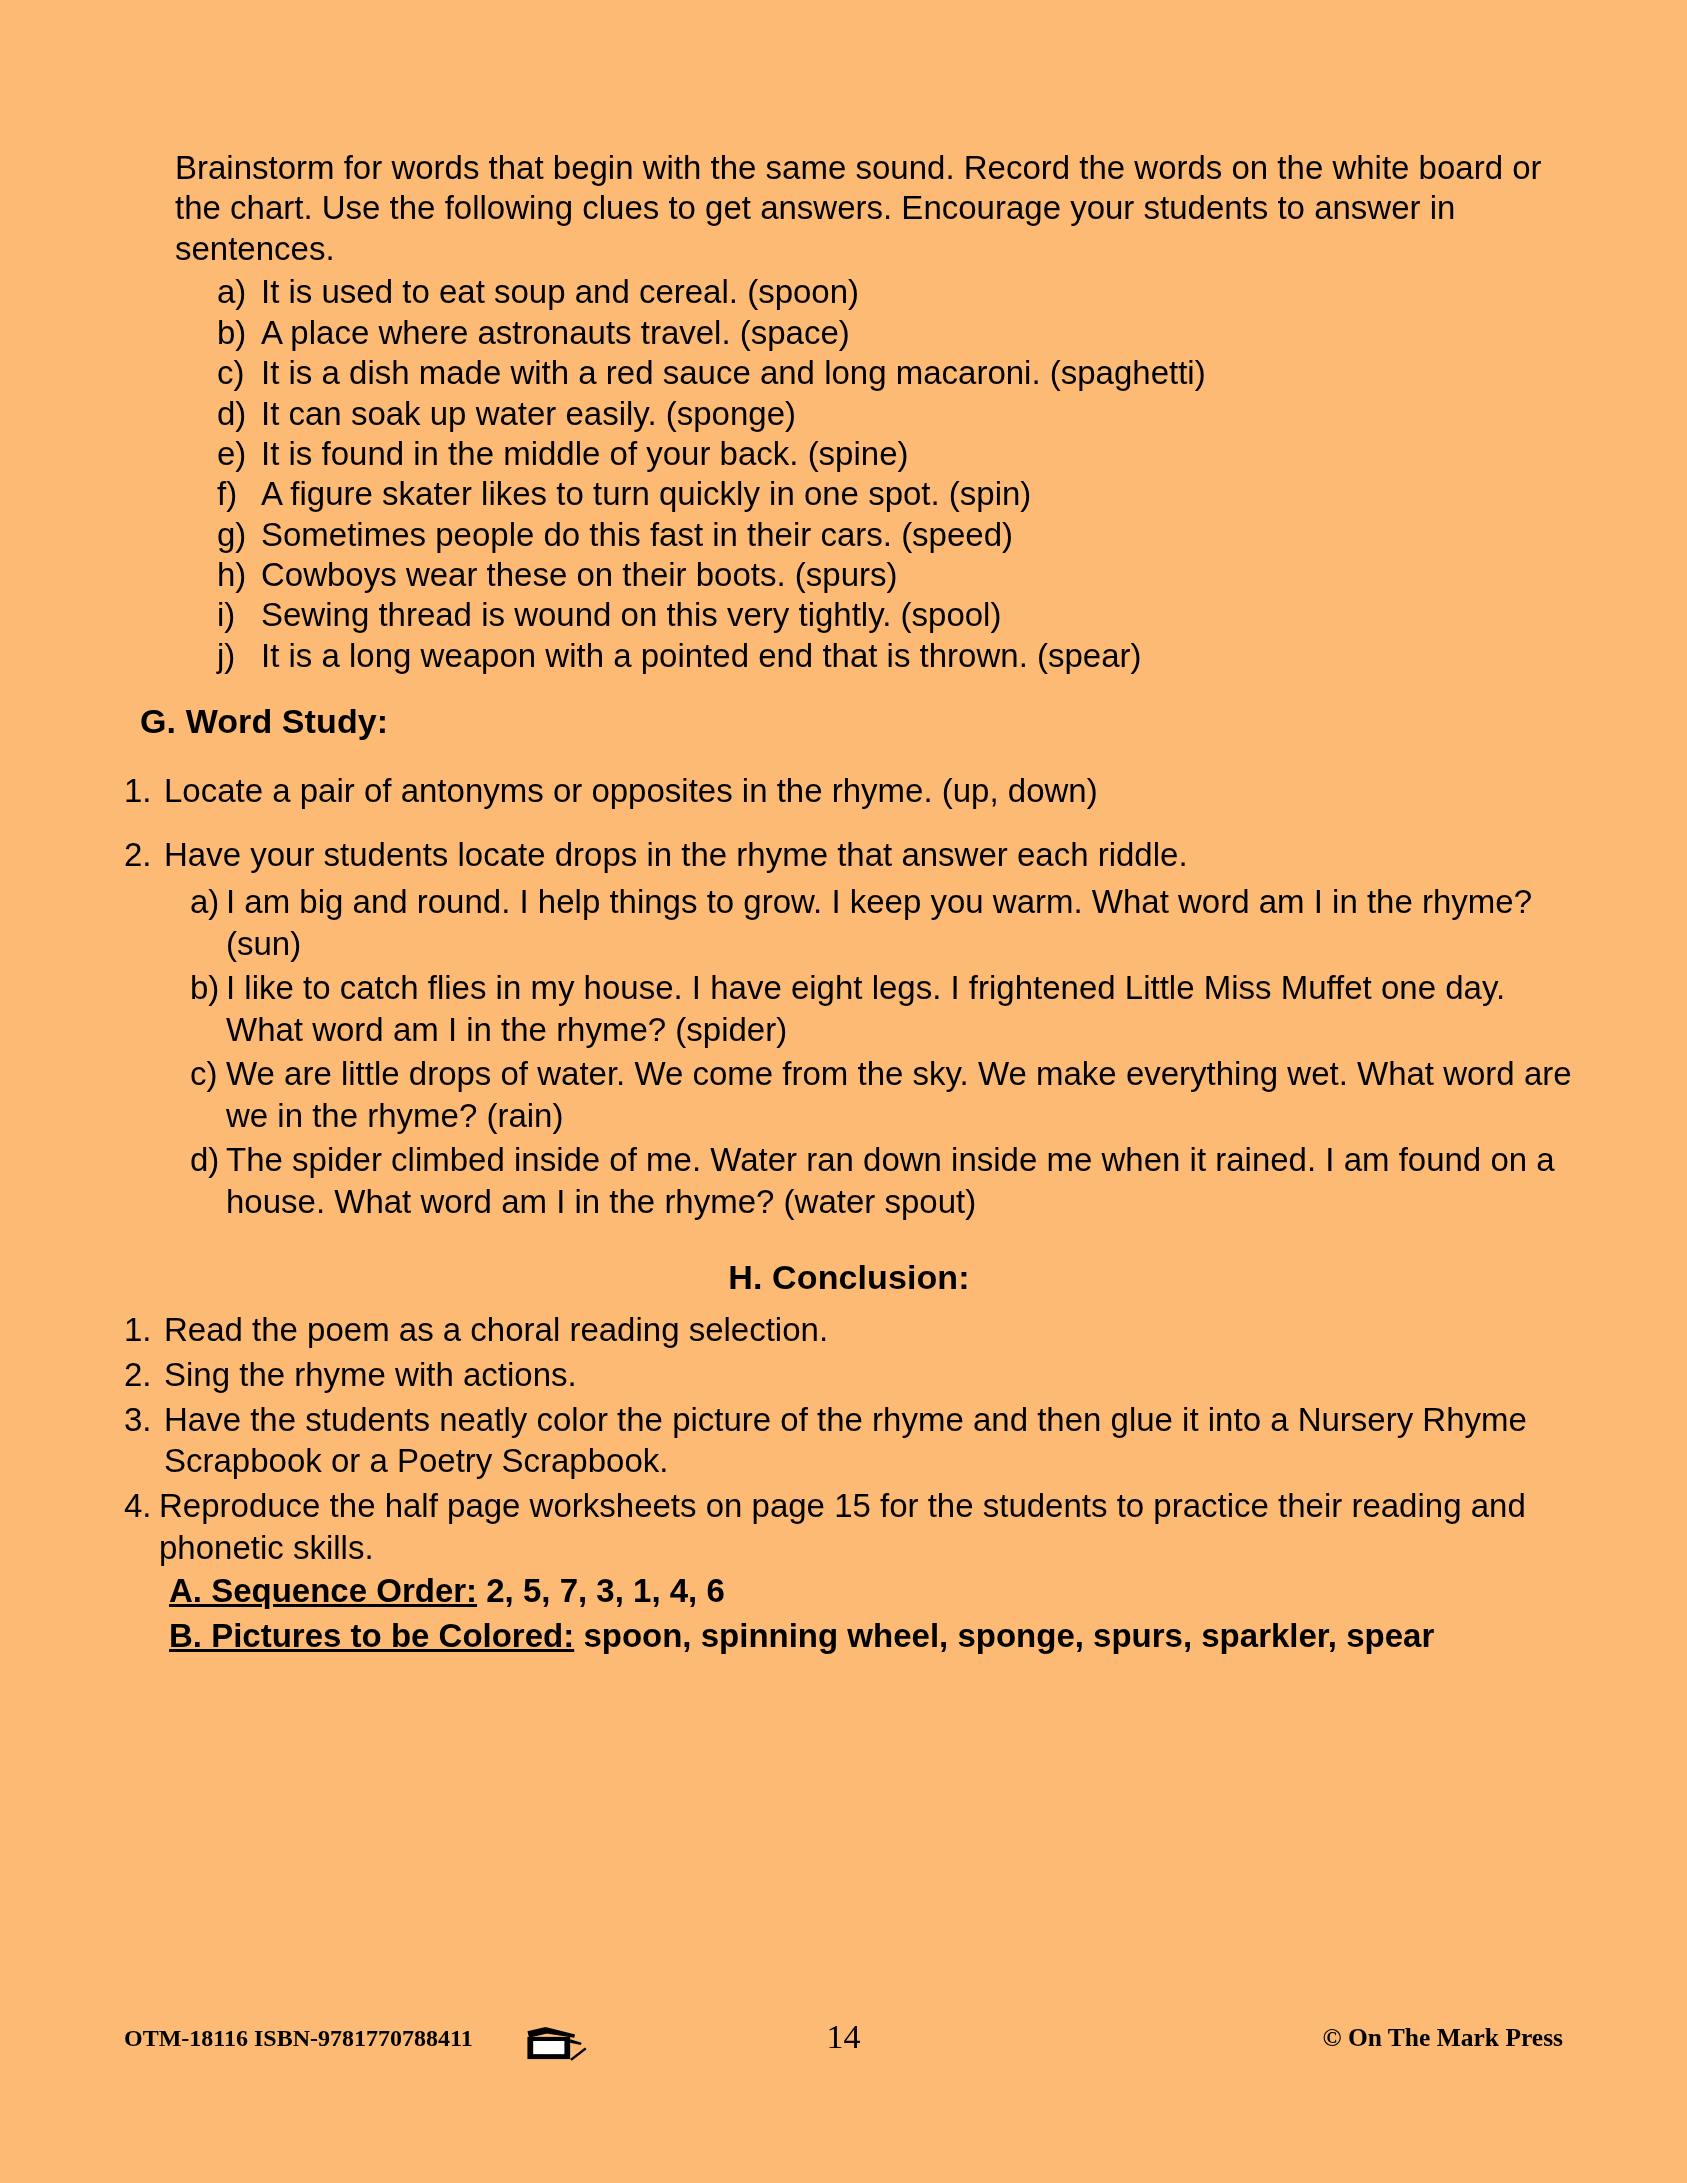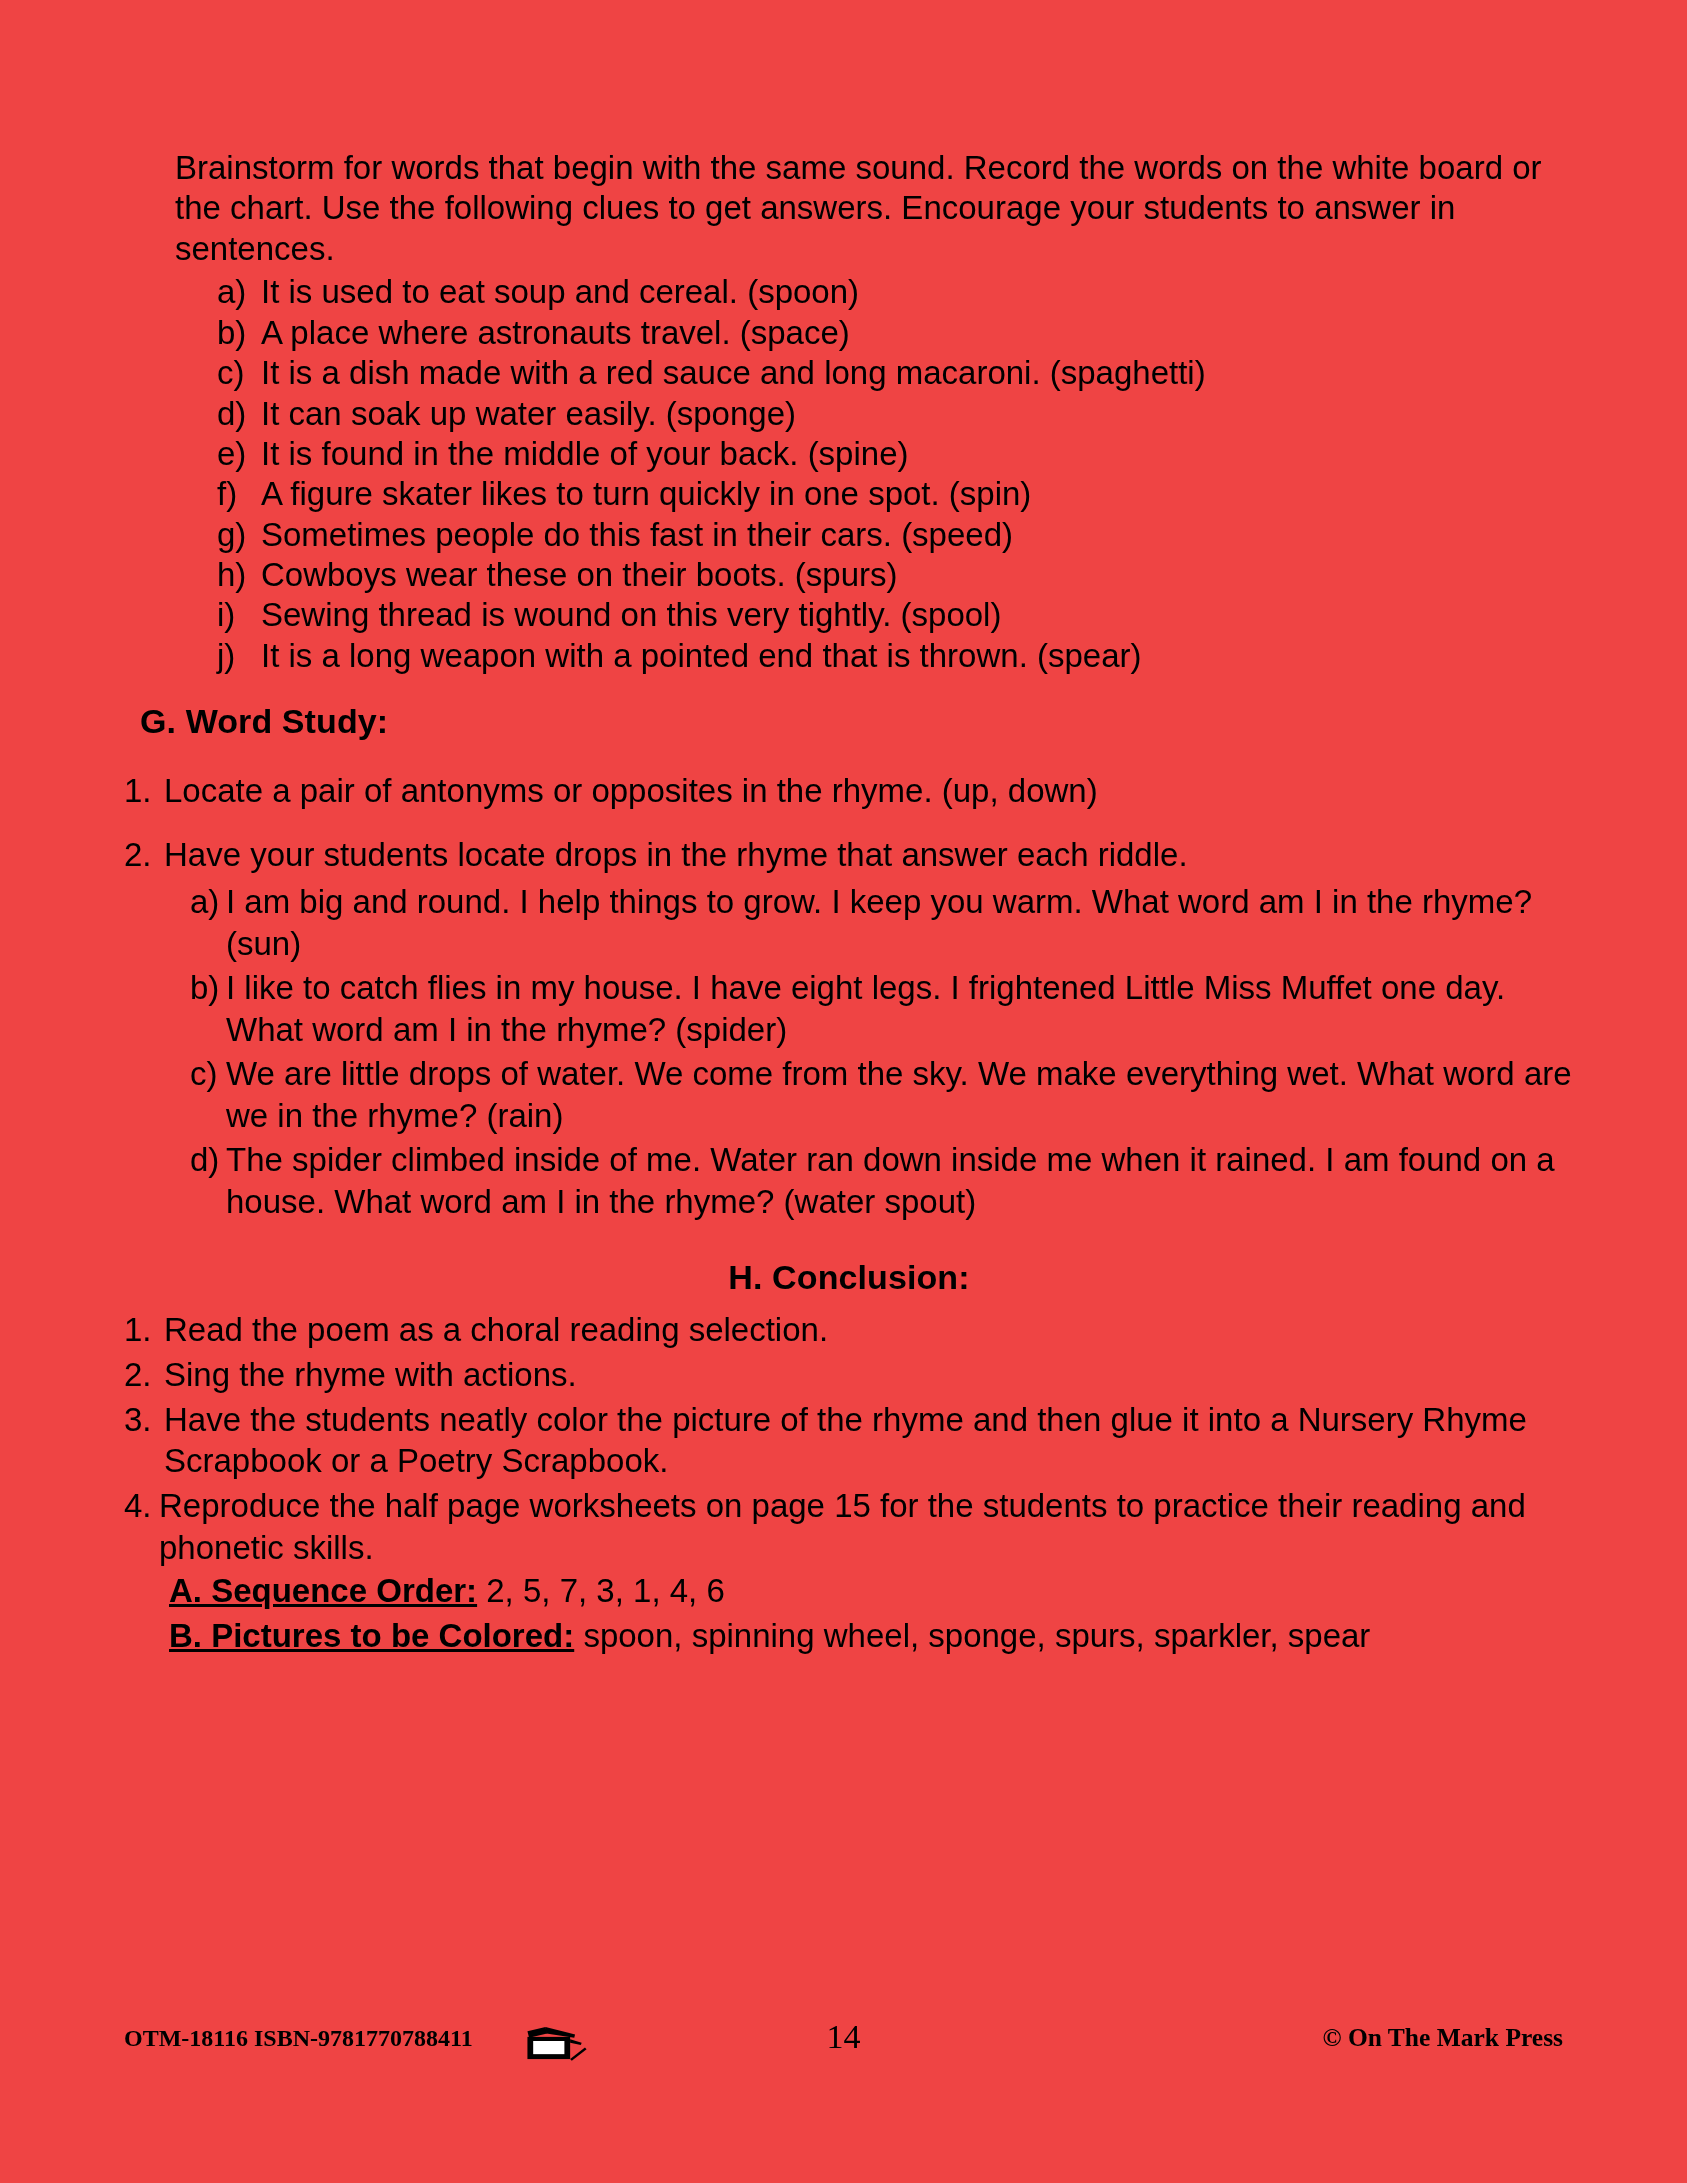--- a/index.html
+++ b/index.html
@@ -9,21 +9,21 @@
     background: #ffffff;
   }
   body {
     font-family: "Liberation Sans", sans-serif;
     color: #000000;
   }
   .page {
     position: relative;
     width: 1687px;
     height: 2183px;
-    background: #ef4444;
+    background: #fdba74;
     box-sizing: border-box;
     overflow: hidden;
   }
   .content {
     position: absolute;
     left: 124px;
     top: 148px;
     width: 1450px;
   }
 
@@ -121,21 +121,21 @@
   .concl-list > li.tight .marker { width: 35px; }
 
   
   .key-line {
     font-size: 33px;
     line-height: 1.22;
     padding-left: 45px;
     margin: 0 0 4.1px 0;
   }
   .key-line b { font-weight: bold; text-decoration: underline; }
-  .key-line .val { font-weight: normal; }
+  .key-line .val { font-weight: bold; }
 
   
   .footer {
     position: absolute;
     left: 124px;
     right: 124px;
     top: 2018px;
     height: 49px;
     font-family: "Liberation Serif", serif;
   }

